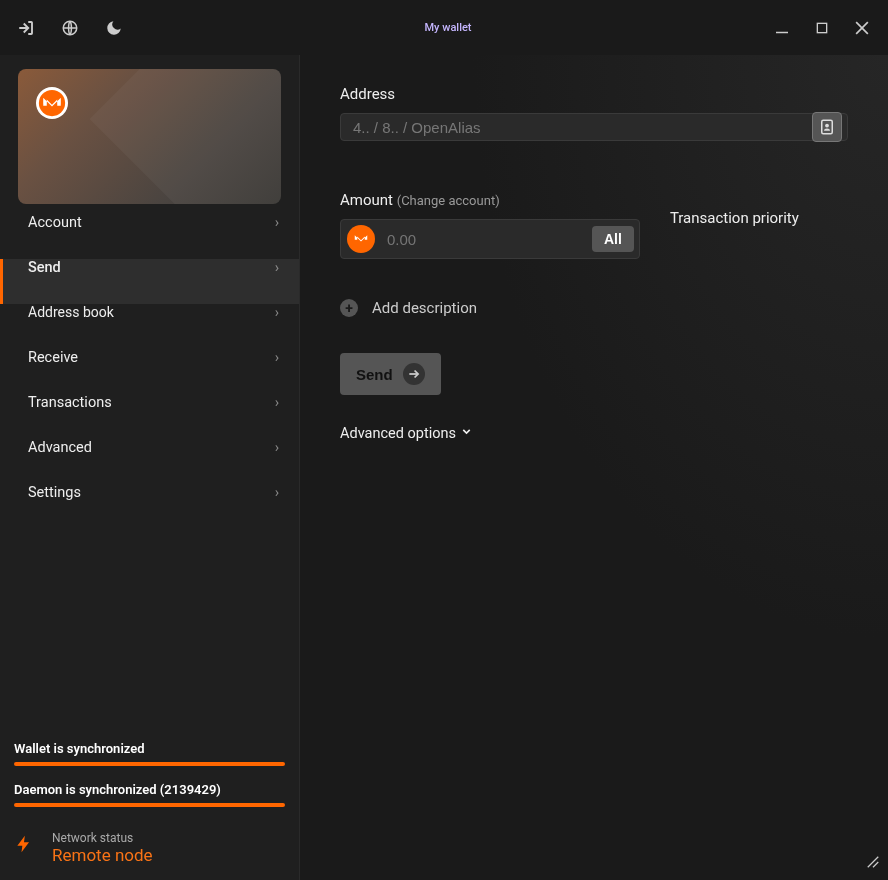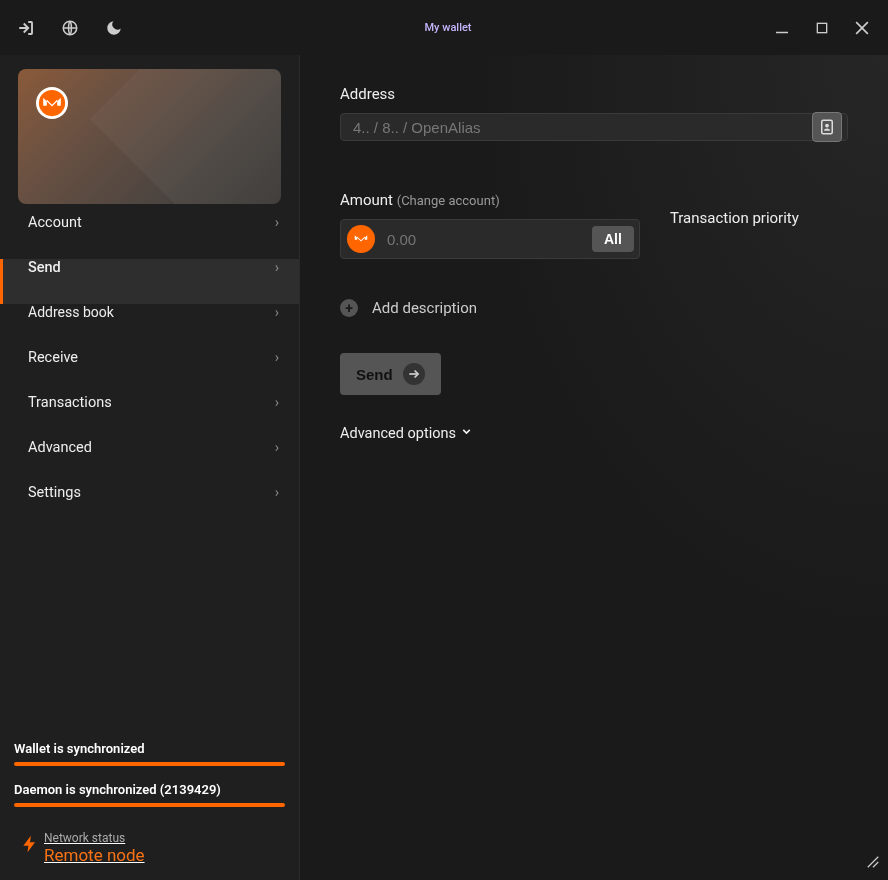--- a/index.html
+++ b/index.html
@@ -67,21 +67,21 @@
   font-size: 14.5px;
   color: #eee;
 }
 .nav-item.active { background: #2e2e2e; border-left: 3px solid #ff6600; padding-left: 25px; font-weight: 500; }
 .nav-item.sub { padding-left: 28px; font-size: 14px; }
 .chev { color: #888; }
 .sidebar-spacer { flex: 1; }
 .sync-block { padding: 0 14px 6px 14px; margin-top: 28px; }
 .sync-label { font-size: 13px; font-weight: 600; color: #fff; margin-bottom: 6px; }
 .sync-bar { height: 4px; background: #ff6600; border-radius: 2px; margin-bottom: 16px; }
-.netstatus { display: flex; align-items: center; gap: 4px; padding: 0 14px 14px 20px; text-decoration: underline; }
+.netstatus { display: flex; align-items: center; gap: 18px; padding: 0 14px 14px 14px; }
 .bolt { color: #ff6600; font-size: 28px; }
 .netstatus .lbl { font-size: 12px; color: #aaa; }
 .netstatus .val { font-size: 17px; color: #f97316; }
 .main { flex: 1; padding: 30px 40px; background: #1a1a1a; background: radial-gradient(ellipse at top right, #262626 0%, #1a1a1a 50%); position: relative; }
 .field-label { font-size: 15px; color: #eee; margin-bottom: 10px; }
 .field-label .hint { font-size: 13px; color: #999; font-weight: 400; }
 .input-row { display: flex; align-items: center; background: #2a2a2a; border: 1px solid #3a3a3a; border-radius: 4px; height: 28px; }
 .input-row input { flex: 1; background: transparent; border: none; outline: none; color: #fff; padding: 0 12px; font-size: 15px; }
 .input-row input::placeholder { color: #777; }
 .addr-btn { width: 30px; height: 30px; margin-right: 5px; background: #555; border-radius: 4px; display: flex; align-items: center; justify-content: center; cursor: pointer; border: 1px solid #777; }

